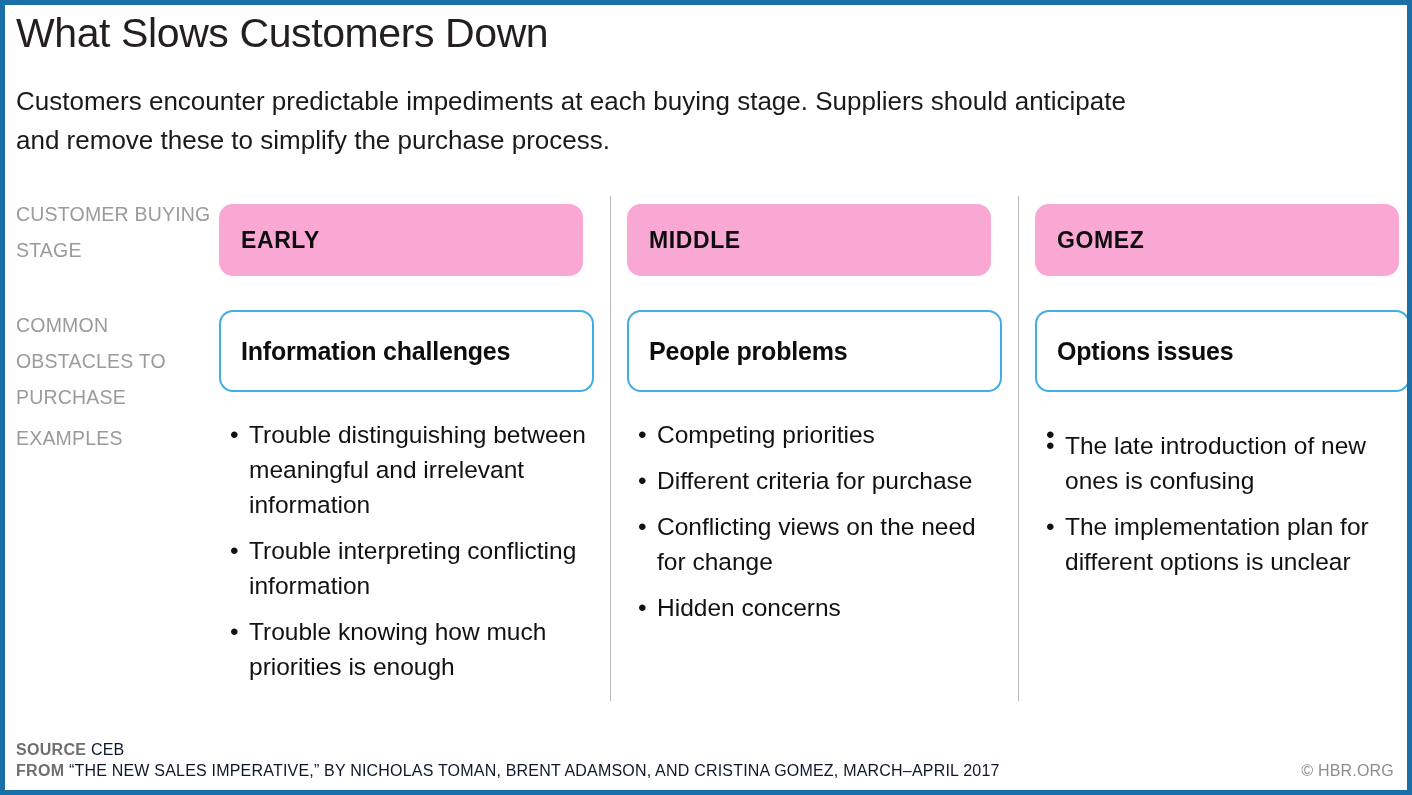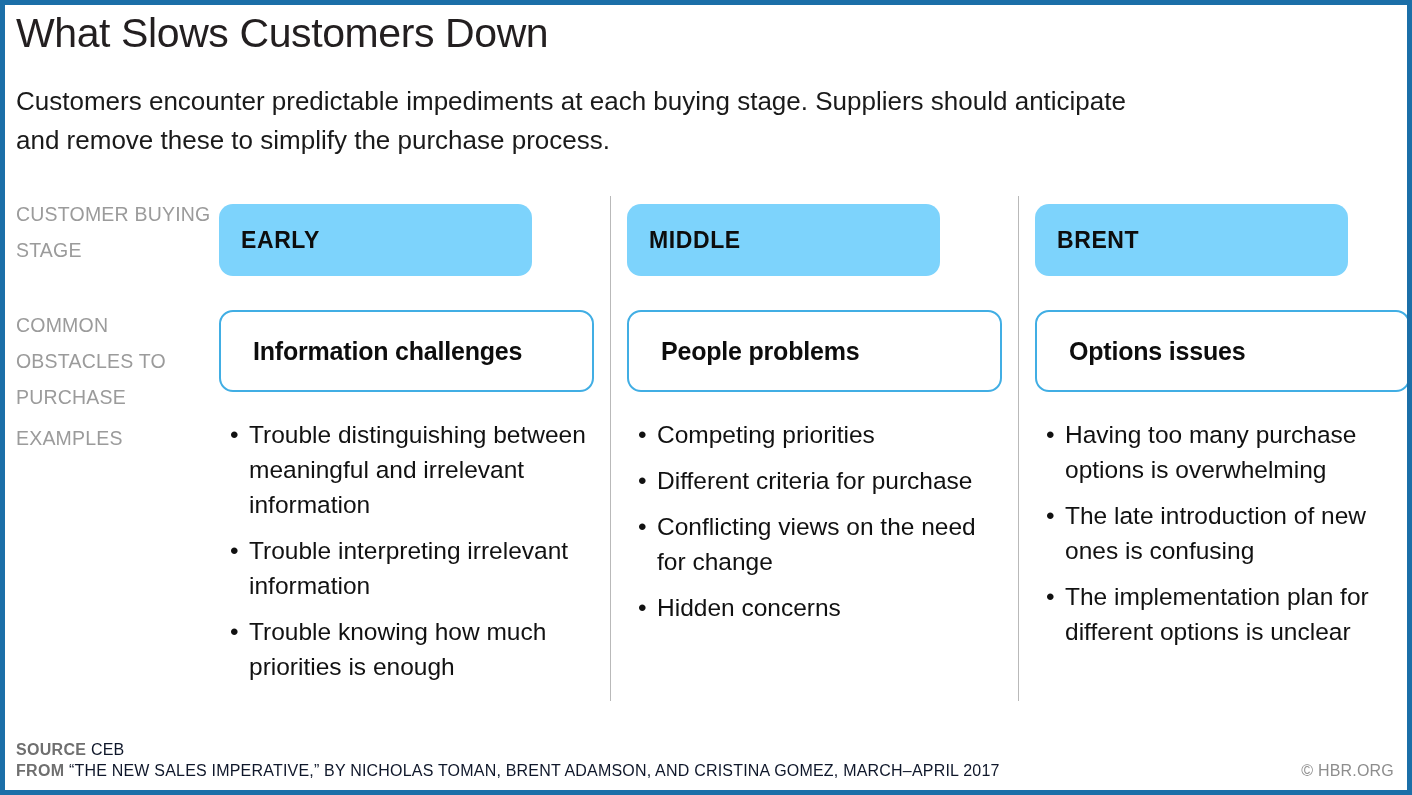--- a/index.html
+++ b/index.html
@@ -87,23 +87,23 @@
     height: 795px;
   }
   #col-early  { left: 211px; }
   #col-middle { left: 619px; }
   #col-late   { left: 1027px; }
 
   .stage-pill {
     position: absolute;
     top: 196px;
     left: 0;
-    width: 313px;
+    width: 364px;
     height: 72px;
-    background: #7dd3fc;
+    background: #f9a8d4;
     border-radius: 14px;
     box-sizing: border-box;
     display: flex;
     align-items: center;
     padding-left: 22px;
   }
   .stage-pill-label {
     font-size: 23px;
     font-weight: bold;
     color: #0d0d0d;
@@ -115,21 +115,21 @@
     top: 302px;
     left: 0;
     width: 375px;
     height: 82px;
     background: #ffffff;
     border: 2px solid #41aee4;
     border-radius: 14px;
     box-sizing: border-box;
     display: flex;
     align-items: center;
-    padding-left: 32px;
+    padding-left: 20px;
   }
   .obstacle-box-label {
     font-size: 25px;
     font-weight: bold;
     color: #0d0d0d;
     letter-spacing: -0.2px;
   }
 
   .examples {
     position: absolute;
@@ -206,21 +206,21 @@
       <div class="obstacle-box">
         <span class="obstacle-box-label">Information challenges</span>
       </div>
       <div class="examples">
         <div class="example-item">
           <span class="bullet">•</span>
           <span>Trouble distinguishing between meaningful and irrelevant information</span>
         </div>
         <div class="example-item">
           <span class="bullet">•</span>
-          <span>Trouble interpreting irrelevant information</span>
+          <span>Trouble interpreting conflicting information</span>
         </div>
         <div class="example-item">
           <span class="bullet">•</span>
           <span>Trouble knowing how much priorities is enough</span>
         </div>
       </div>
     </div>
 
     <div class="column" id="col-middle">
       <div class="stage-pill">
@@ -244,29 +244,28 @@
         </div>
         <div class="example-item">
           <span class="bullet">•</span>
           <span>Hidden concerns</span>
         </div>
       </div>
     </div>
 
     <div class="column" id="col-late">
       <div class="stage-pill">
-        <span class="stage-pill-label">BRENT</span>
+        <span class="stage-pill-label">GOMEZ</span>
       </div>
       <div class="obstacle-box">
         <span class="obstacle-box-label">Options issues</span>
       </div>
       <div class="examples">
         <div class="example-item">
           <span class="bullet">•</span>
-          <span>Having too many purchase options is overwhelming</span>
         </div>
         <div class="example-item">
           <span class="bullet">•</span>
           <span>The late introduction of new ones is confusing</span>
         </div>
         <div class="example-item">
           <span class="bullet">•</span>
           <span>The implementation plan for different options is unclear</span>
         </div>
       </div>

